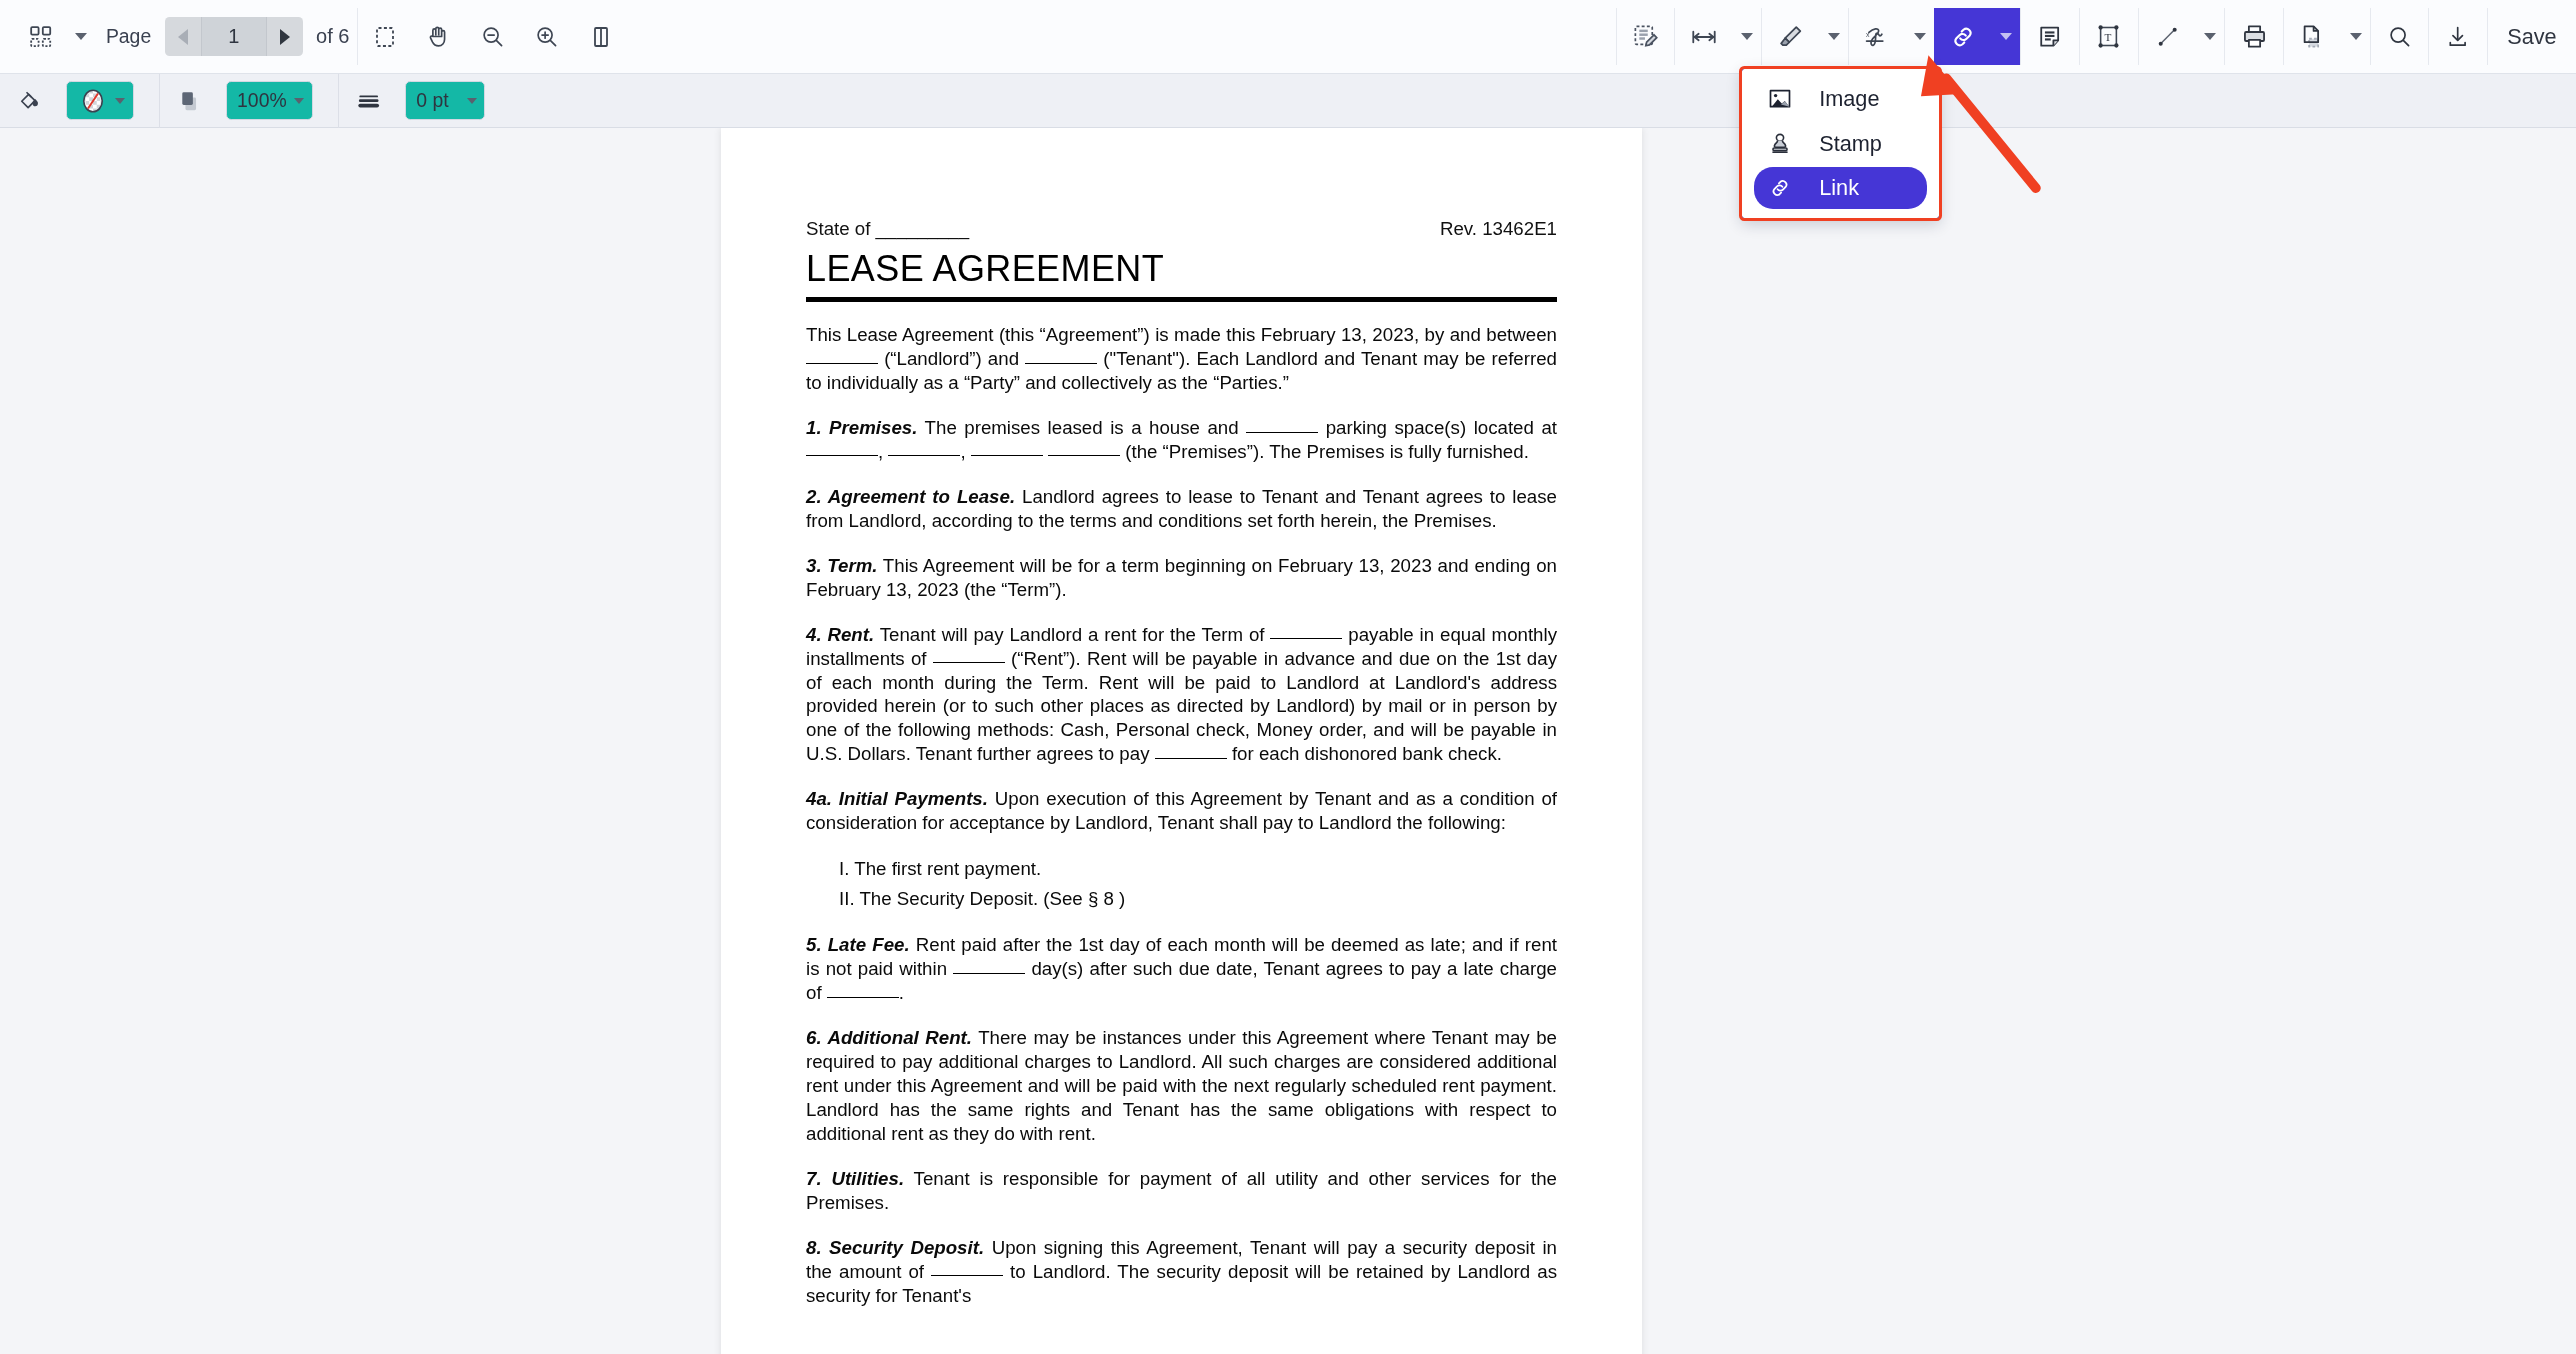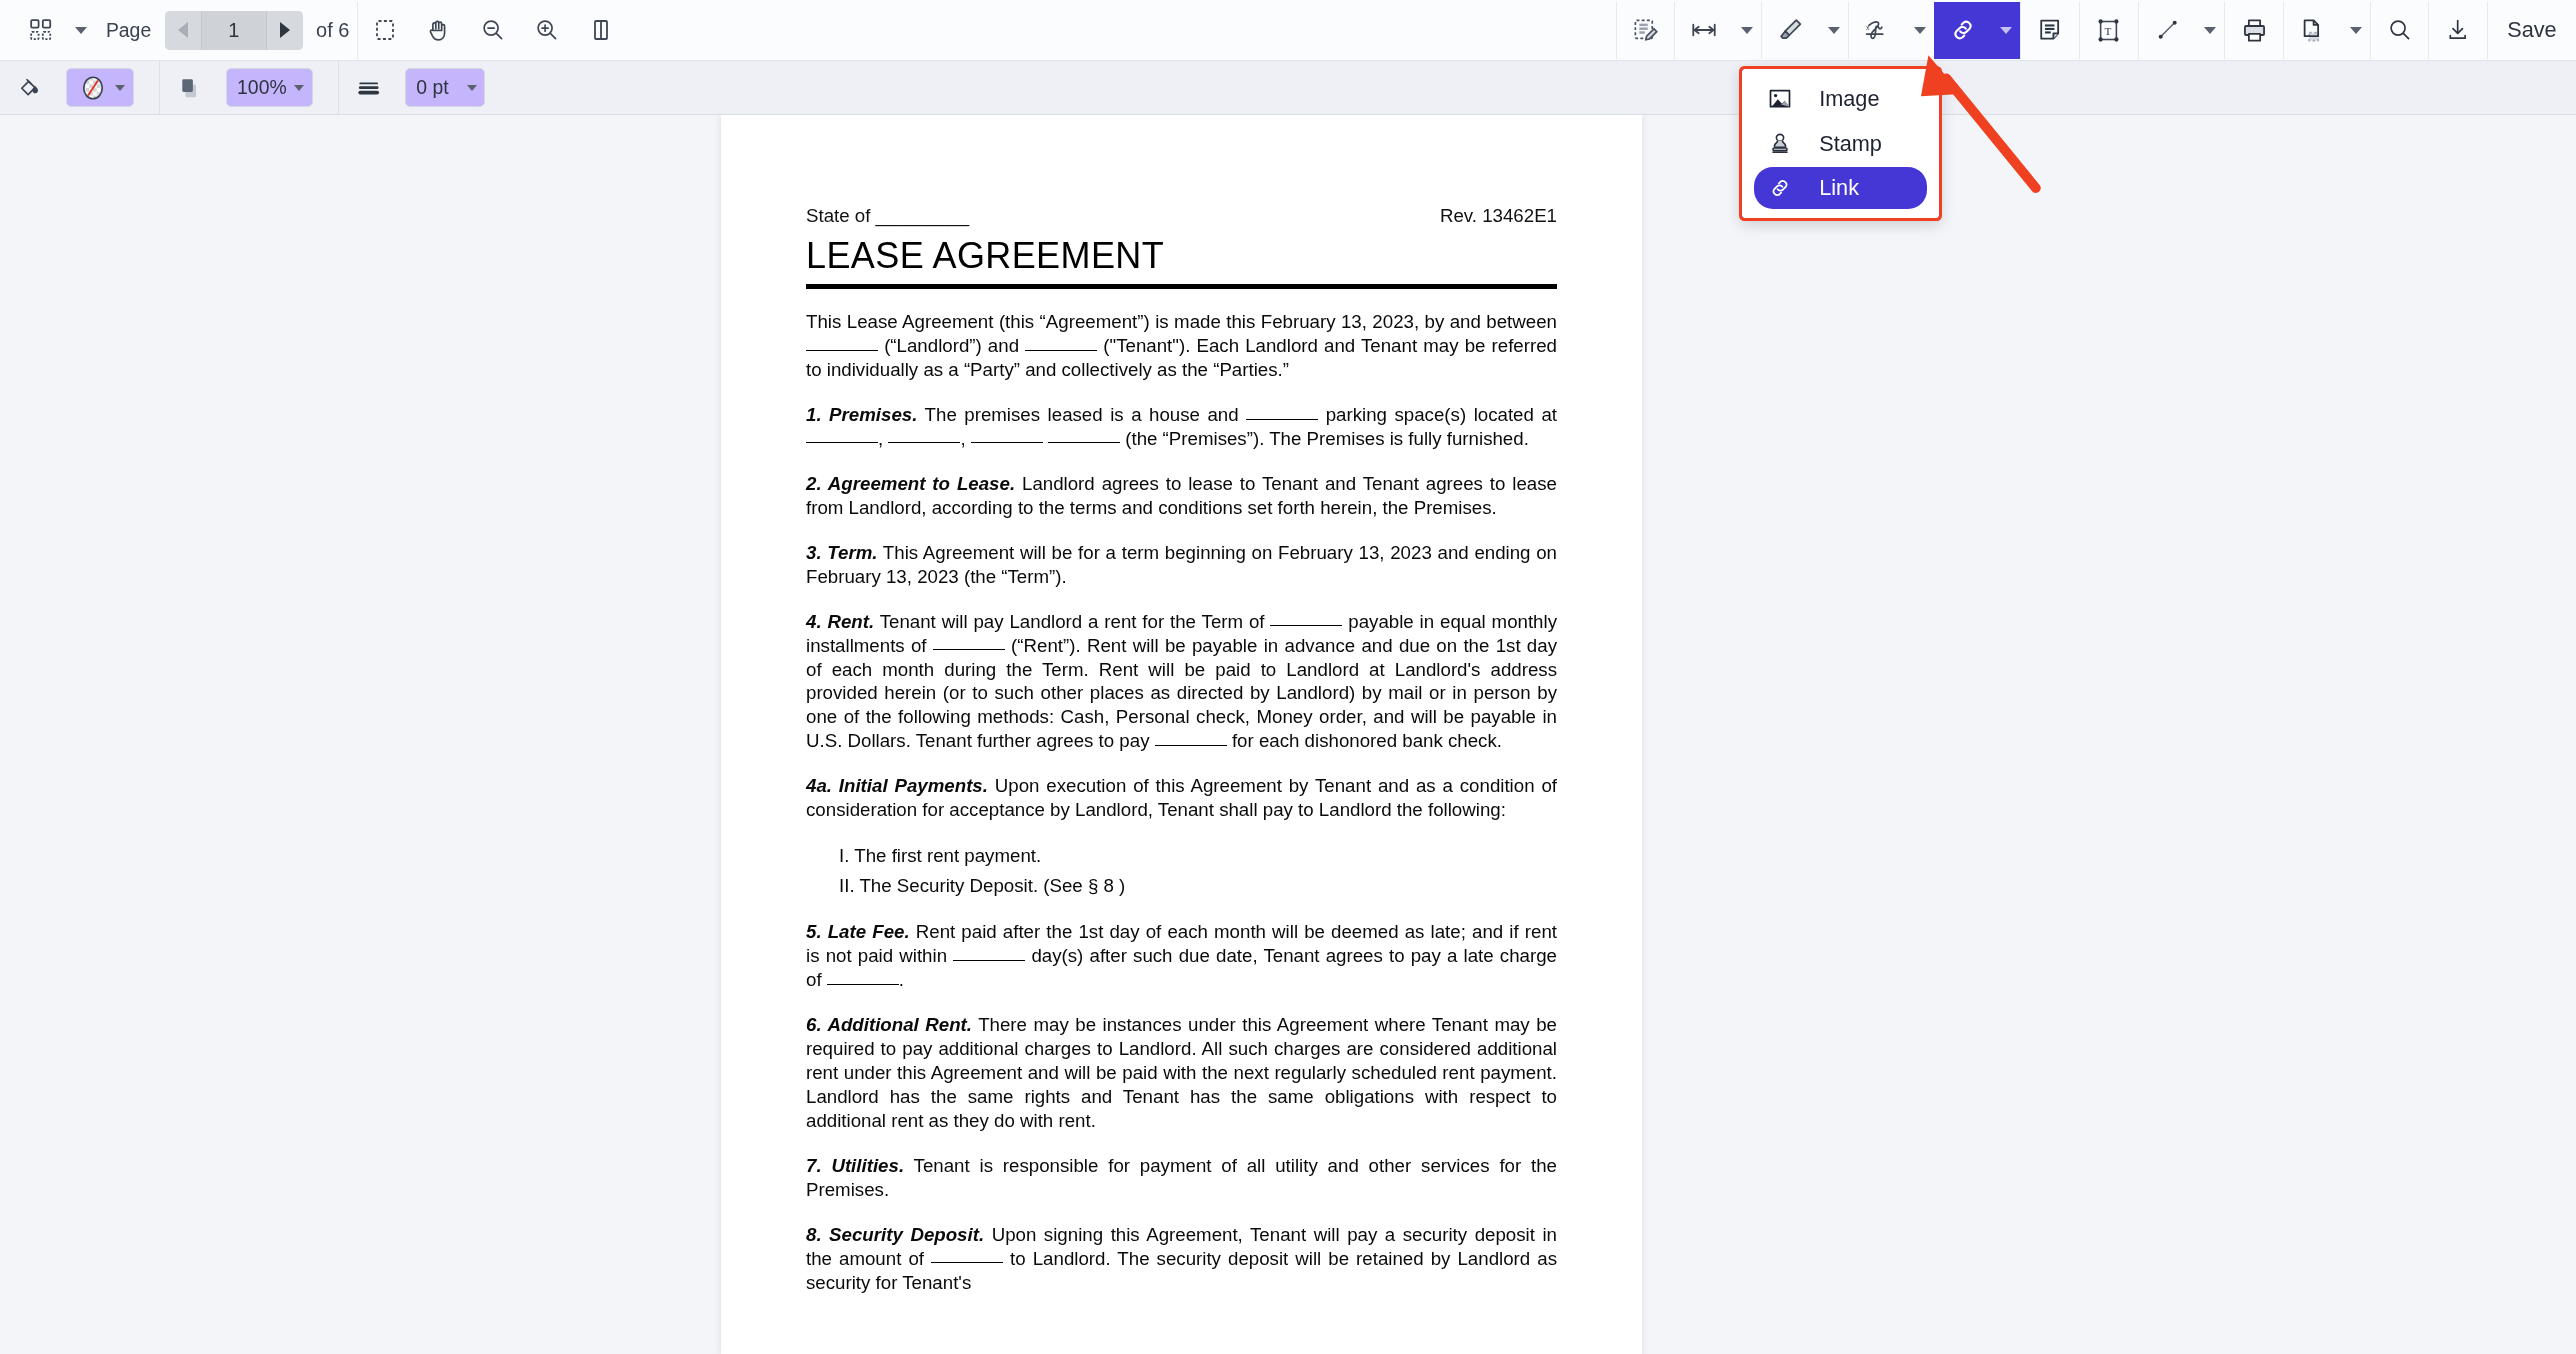--- a/index.html
+++ b/index.html
@@ -6,21 +6,21 @@
   html, body {
     width: 2576px; height: 1354px;
     overflow: hidden;
     background: #f4f5f8;
     font-family: "Liberation Sans", sans-serif;
   }
 
   
   .toolbar {
     position: relative;
-    height: 61px;
+    height: 74px;
     background: #fbfcfe;
     border-bottom: 0.7px solid #dfe3ea;
     display: flex;
     align-items: center;
     width: 2576px;
   }
   .tb-group {
     display: flex;
     align-items: center;
     height: 57px;
@@ -122,21 +122,21 @@
   .tb2-sep {
     width: 0.7px; height: 54px; background: #dcdfe7;
   }
   .tb2-icon {
     width: 60px; height: 54px;
     display: flex; align-items: center; justify-content: center;
     color: #3b4250;
   }
   .field {
     height: 39px;
-    background: #c4b5fd;
+    background: #14b8a6;
     border: 0.7px solid #d3d8e2;
     border-radius: 5.2px;
     display: flex;
     align-items: center;
     padding: 0 7.5px 0 10.5px;
     gap: 7.5px;
     margin: 0 6px;
   }
   .field-text {
     font-size: 19.4px;

